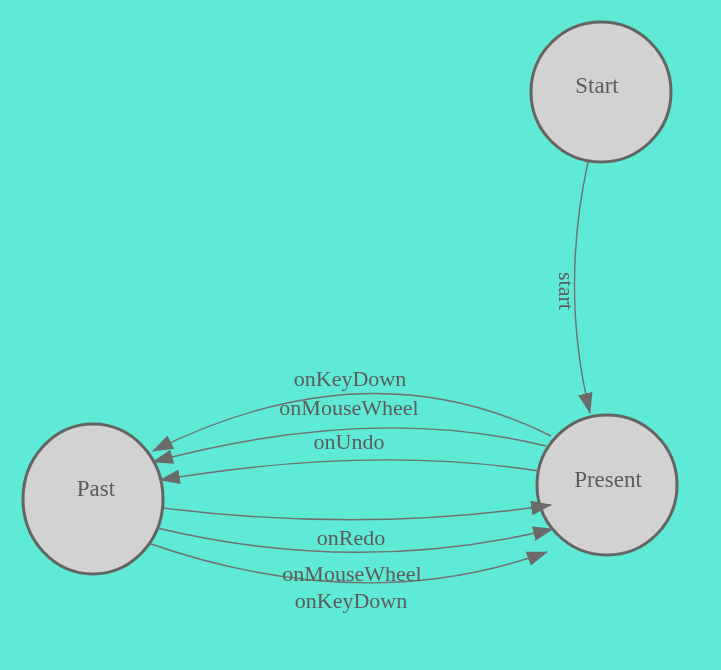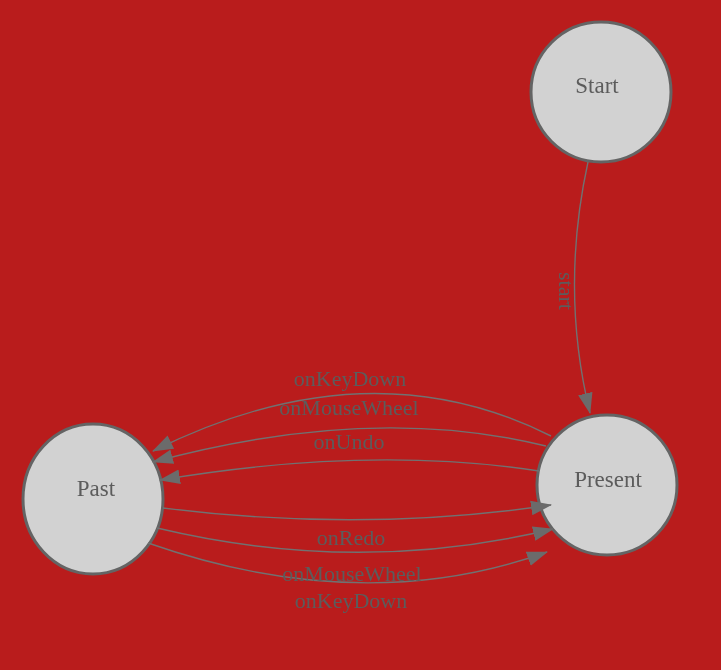--- a/index.html
+++ b/index.html
@@ -4,21 +4,21 @@
 <style>
   html, body {
     margin: 0;
     padding: 0;
     background: #ffffff;
   }
   .canvas {
     position: relative;
     width: 721px;
     height: 670px;
-    background: #b91c1c;
+    background: #5eead4;
     overflow: hidden;
     font-family: "Liberation Serif", "DejaVu Serif", serif;
   }
   svg { display: block; }
   .edge {
     fill: none;
     stroke: #717171;
     stroke-width: 1.4;
   }
   .node-shape {

